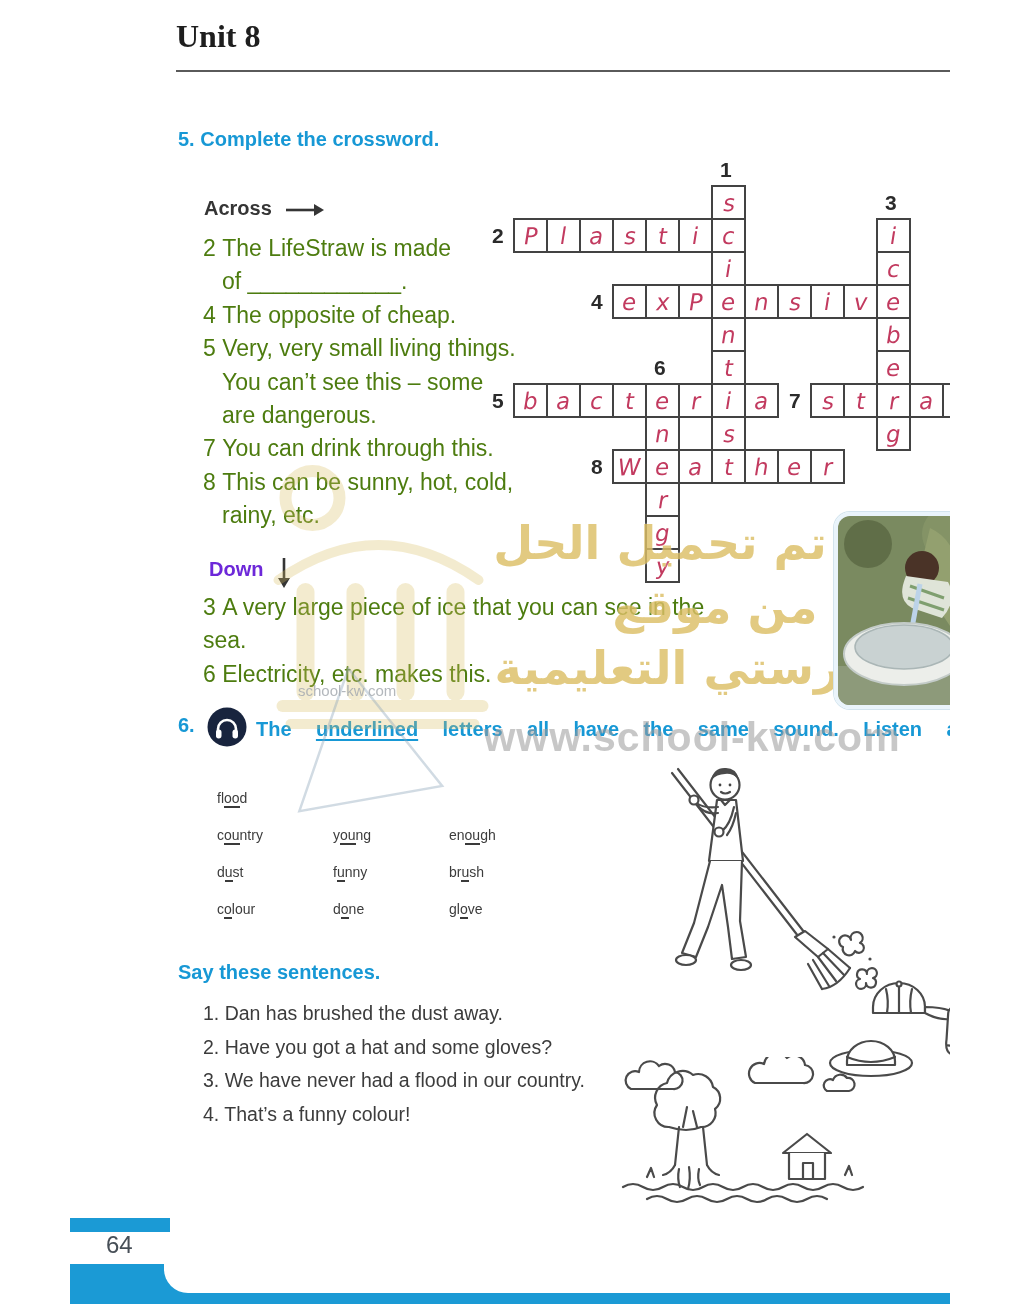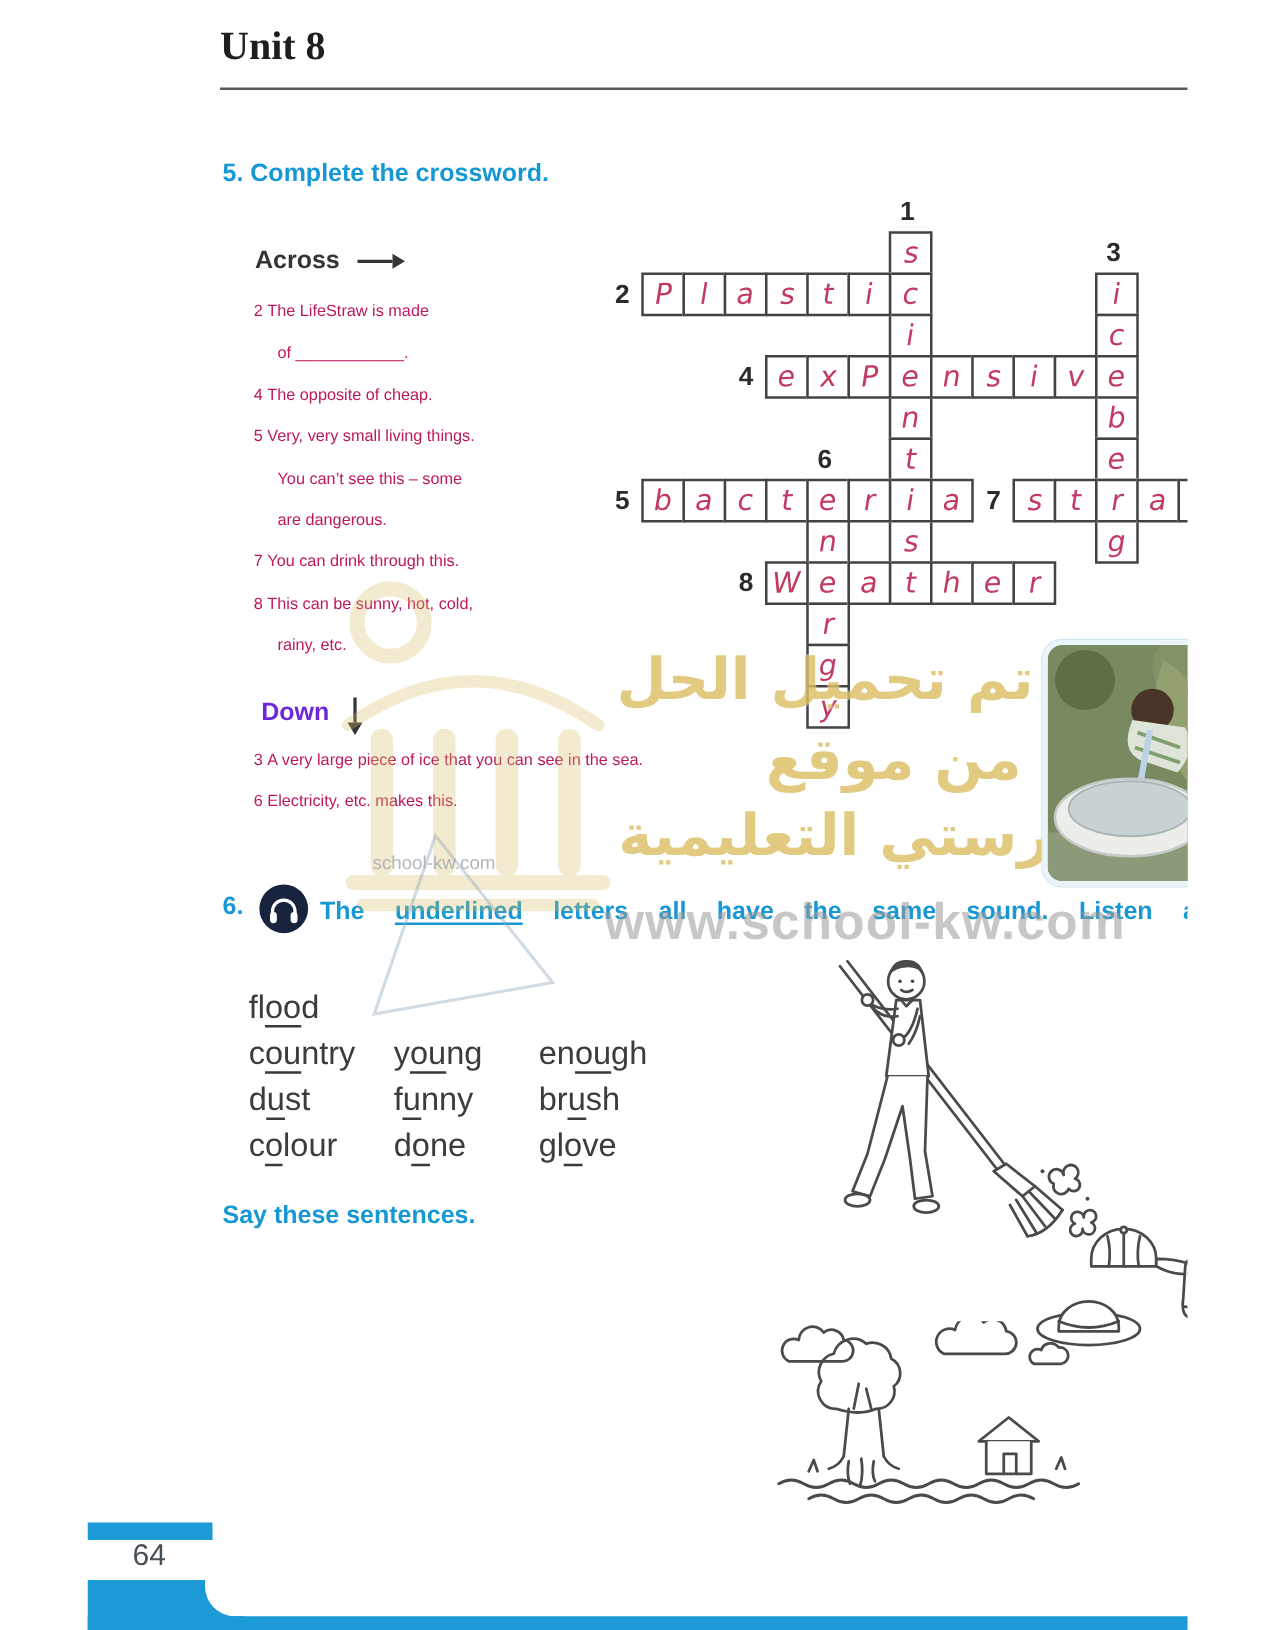--- a/index.html
+++ b/index.html
@@ -12,21 +12,21 @@
                 font-size:32px; color:#1e1e1e; }
   .header-rule { left:106px; top:70px; width:884px; height:2px; background:#5a5a5a; }
 
   .h-blue { color:#1798d5; font-weight:bold; font-size:20px; }
   .ex5-heading { left:108px; top:128px;text-align:right; }
 
   .across-label { left:134px; top:197px; font-size:20px; font-weight:bold; color:#353535; }
   .across-label svg, .down-label svg { vertical-align:middle; margin-left:8px; }
   .down-label { left:139px; top:553px; font-size:20px; font-weight:bold; color:#6d28d9; }
 
-  .clues { font-size:13px; line-height:33.4px; color:#be185d; }
+  .clues { font-size:23px; line-height:33.4px; color:#4d7c0f; }
   .across-clues { left:133px; top:232px; width:340px; }
   .down-clues  { left:133px; top:591px; width:540px; }
   .clue-line.cont { padding-left:19px; }
 
   .crossword { left:443px; top:185px; width:464px; height:398px; }
   .cw-cell { position:absolute; width:35px; height:35px; border:2px solid #434343; background:#fff;
              display:flex; align-items:center; justify-content:center; }
   .cw-letter { font-family:"DejaVu Sans", sans-serif; font-style:italic; font-size:23px;
                color:#c23a5f; transform:rotate(-2deg); }
   .cw-num { position:absolute; font-size:21px; font-weight:bold; color:#2b2b2b; }
@@ -46,21 +46,21 @@
             opacity:.55; text-align:center; letter-spacing:1px; }
   .wm-logo { left:188px; top:452px; opacity:.3; }
   .wm-tri  { left:202px; top:660px; opacity:.4; transform:rotate(-10deg); }
 
   .ex6-num { left:108px; top:714px; }
   .listen-icon { left:137px; top:707px; width:40px; height:40px; }
   .ex6-heading { left:186px; top:712px; width:726px; font-size:20px; line-height:34px; }
   .ex6-heading .l1 { text-align:justify; text-align-last:justify; }
   .ex6-heading u { text-underline-offset:3px; }
 
-  .sound-words { left:129px; top:790px; font-size:26px; }
+  .sound-words { left:147px; top:790px; font-size:14px; }
   .word-row { height:37px; }
   .word { display:inline-block; width:116px; }
   .word:last-child { width:auto; }
   .uln { border-bottom:2.2px solid #3a3a3a; }
 
   .say-title { left:108px; top:961px; }
   .say-list { left:133px; top:997px; font-size:19.5px; line-height:33.5px; }
 
   .line-art { stroke:#4a4a4a; fill:none; stroke-width:2.2; stroke-linecap:round; stroke-linejoin:round; }
   .sweep-svg { left:552px; top:755px; }
@@ -356,20 +356,26 @@
       <path d="M196 202 L214 226 M201 198 L222 220 M206 194 L228 213 M191 205 L207 231 M186 209 L200 234"></path>
       <path d="M200 234 Q216 232 228 213"></path>
       <path d="M221 192 a6 6 0 1 1 8 -7 a6 6 0 1 1 9 3 a5 5 0 1 1 -5 8 a6 6 0 1 1 -12 -4 z"></path>
       <path d="M238 224 a5 5 0 1 1 7 -5 a5 5 0 1 1 6 4 a5 5 0 1 1 -7 5 a5 5 0 1 1 -6 -4 z"></path>
       <circle cx="212" cy="182" r="1.6" fill="#4a4a4a" stroke="none"></circle>
       <circle cx="248" cy="204" r="1.6" fill="#4a4a4a" stroke="none"></circle>
     </g>
   </svg>
 
   <div class="abs h-blue say-title">Say these sentences.</div>
+  <div class="abs say-list">
+    <div>1. Dan has brushed the dust away.</div>
+    <div>2. Have you got a hat and some gloves?</div>
+    <div>3. We have never had a flood in our country.</div>
+    <div>4. That’s a funny colour!</div>
+  </div>
 
   <svg class="abs hats-svg" width="212" height="122" viewBox="0 0 212 122">
     <g class="line-art" stroke-width="2">
       <path d="M46 30 A26 24 0 0 1 98 30 L98 36 L46 36 Z" fill="#fff"></path>
       <path d="M98 30 Q124 30 132 40 Q116 46 98 36 Z" fill="#fff"></path>
       <path d="M72 8 L72 36 M59 12 Q62 24 60 36 M85 12 Q82 24 84 36"></path>
       <circle cx="72" cy="7" r="2.5" fill="#fff"></circle>
       <ellipse cx="44" cy="86" rx="41" ry="13" fill="#fff"></ellipse>
       <path d="M20 84 A24 20 0 0 1 68 84 L68 88 L20 88 Z" fill="#fff"></path>
       <path d="M20 80 Q44 90 68 80"></path>

